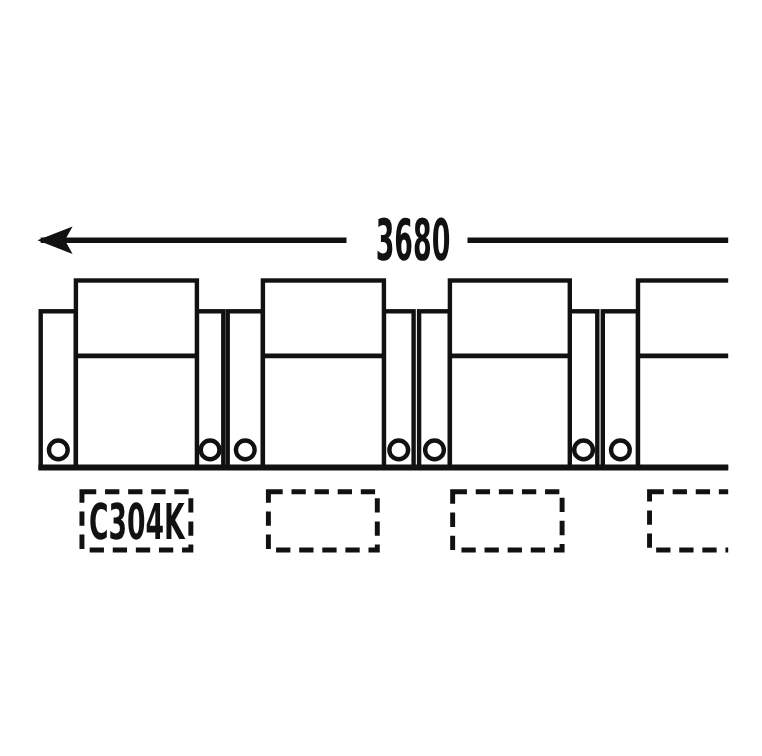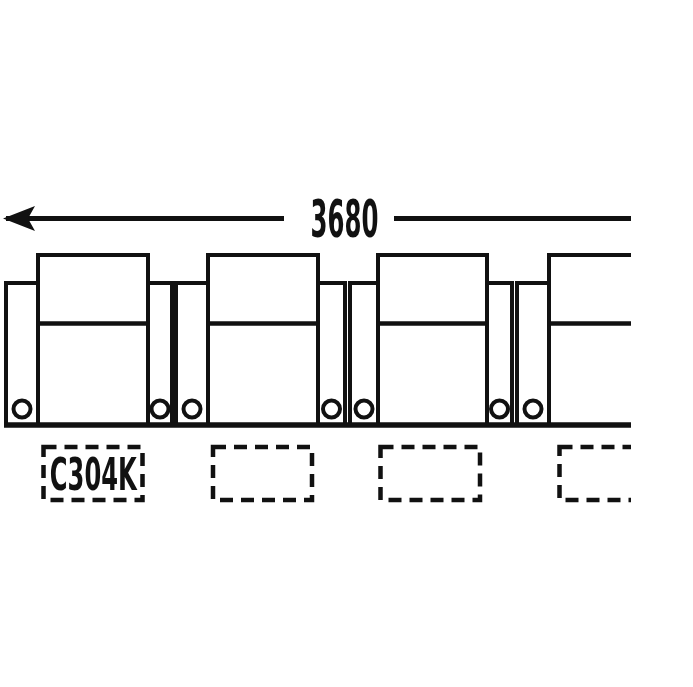--- a/index.html
+++ b/index.html
@@ -6,20 +6,21 @@
     margin: 0;
     padding: 0;
     background: #ffffff;
   }
   .stage {
     position: relative;
     width: 631px;
     height: 687px;
     background: #ffffff;
     overflow: hidden;
+    margin-left: 31px;
   }
   svg {
     display: block;
   }
   svg text {
     font-family: "DejaVu Sans", "Liberation Sans", sans-serif;
     font-weight: bold;
     fill: #111111;
   }
   .ln   { fill: #ffffff; stroke: #111111; stroke-width: 4; }

